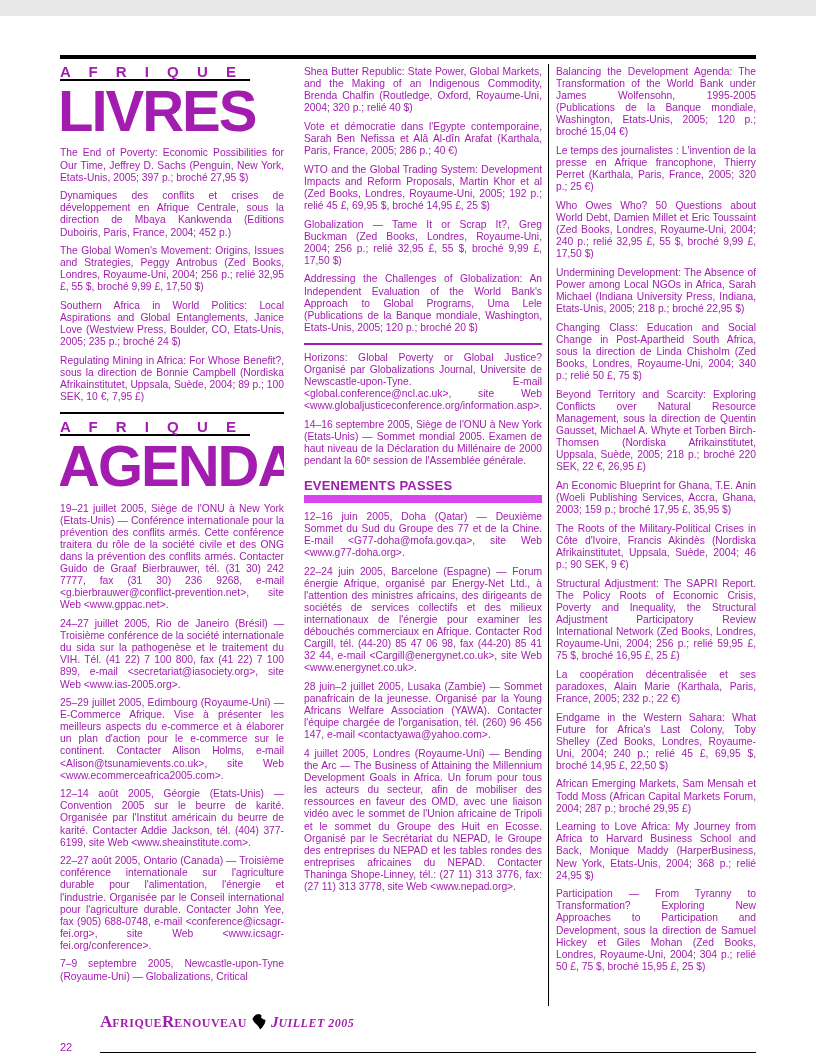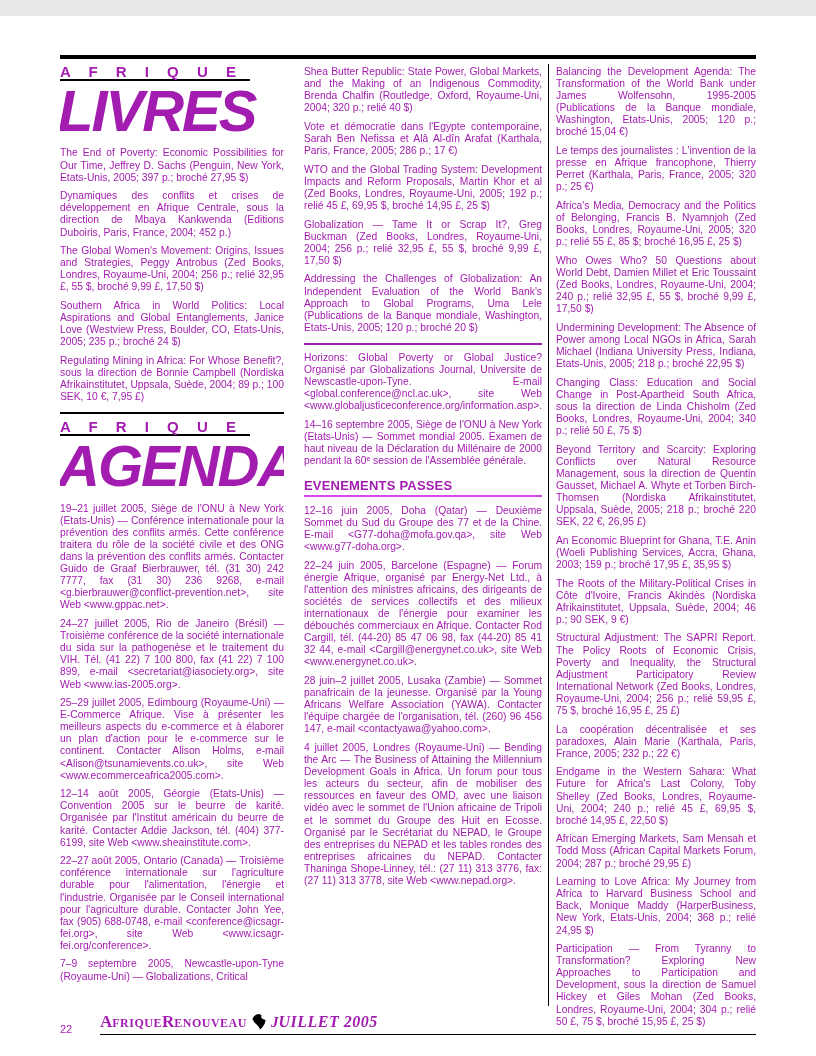--- a/index.html
+++ b/index.html
@@ -18,46 +18,46 @@
   .column-divider { position:absolute; left:548px; top:48px; width:1px; height:942px; background:#000; }
 
   .masthead { margin:0 0 10px 0; }
   .kicker {
     display:block; width:190px; font-size:15px; font-weight:bold;
     letter-spacing:7px; white-space:nowrap; padding-bottom:1px;
     border-bottom:2px solid #000; text-align:left;
   }
   .big-title {
     font-size:58px; font-weight:bold; letter-spacing:-2px; line-height:0.92;
-    margin:3px 0 0 -2px; text-align:left;font-style:italic;
+    margin:3px 0 0 -2px; text-align:left;
   }
   .section-rule { border:none; border-top:2px solid #000; margin:9px 0 7px 0; }
 
   p.entry { margin:0 0 6.5px 0; }
   .agenda-box {
     margin:9px 0 5px -16px; padding:7px 0 1px 14px;
     border-top:2px solid #a21caf; border-left:2px solid #000;
   }
   .past-heading {
     font-size:13px; font-weight:bold; letter-spacing:0.2px; text-align:left;
-    border-bottom:2px solid #d946ef; padding-bottom:3px; margin:3px 0 8px 0;
+    border-bottom:8px solid #d946ef; padding-bottom:3px; margin:3px 0 8px 0;
   }
 
   .footer { position:absolute; left:60px; top:996px; width:696px;
             display:flex; align-items:flex-end; }
   .page-number { font-size:11px; width:40px; }
   .footer-line { flex:1; display:flex; align-items:baseline;
-                 border-bottom:1.5px solid #000; padding-bottom:2px; }
+                 border-bottom:1.5px solid #000; padding-bottom:20px; }
   .brand { font-family:"Liberation Serif", serif; font-weight:bold; white-space:nowrap; }
   .brand .initial { font-size:17px; }
   .brand .rest { font-size:12px; letter-spacing:0.5px; }
   .issue { font-family:"Liberation Serif", serif; font-weight:bold; font-style:italic;
            white-space:nowrap; }
   .issue .initial { font-size:15px; }
-  .issue .rest { font-size:16px; letter-spacing:0.5px; }
+  .issue .rest { font-size:12px; letter-spacing:0.5px; }
   .africa-icon { margin:0 5px; align-self:center; }
 </style>
 </head>
 <body>
 
 <div class="page">
 
   <div class="top-rule"></div>
   <div class="column-divider"></div>
 
@@ -86,21 +86,21 @@
         <p class="entry">25–29 juillet 2005, Edimbourg (Royaume-Uni) — E-Commerce Afrique. Vise à présenter les meilleurs aspects du e-commerce et à élaborer un plan d'action pour le e-commerce sur le continent. Contacter Alison Holms, e-mail &lt;Alison@tsunamievents.co.uk&gt;, site Web &lt;www.ecommerceafrica2005.com&gt;.</p>
         <p class="entry">12–14 août 2005, Géorgie (Etats-Unis) — Convention 2005 sur le beurre de karité. Organisée par l'Institut américain du beurre de karité. Contacter Addie Jackson, tél. (404) 377-6199, site Web &lt;www.sheainstitute.com&gt;.</p>
         <p class="entry">22–27 août 2005, Ontario (Canada) — Troisième conférence internationale sur l'agriculture durable pour l'alimentation, l'énergie et l'industrie. Organisée par le Conseil international pour l'agriculture durable. Contacter John Yee, fax (905) 688-0748, e-mail &lt;conference@icsagr-fei.org&gt;, site Web &lt;www.icsagr-fei.org/conference&gt;.</p>
         <p class="entry">7–9 septembre 2005, Newcastle-upon-Tyne (Royaume-Uni) — Globalizations, Critical</p>
       </div>
   </div>
 
   <div class="col col-middle">
     <div>
         <p class="entry">Shea Butter Republic: State Power, Global Markets, and the Making of an Indigenous Commodity, Brenda Chalfin (Routledge, Oxford, Royaume-Uni, 2004; 320 p.; relié 40 $)</p>
-        <p class="entry">Vote et démocratie dans l'Egypte contemporaine, Sarah Ben Nefissa et Alâ Al-dîn Arafat (Karthala, Paris, France, 2005; 286 p.; 17 €)</p>
+        <p class="entry">Vote et démocratie dans l'Egypte contemporaine, Sarah Ben Nefissa et Alâ Al-dîn Arafat (Karthala, Paris, France, 2005; 286 p.; 40 €)</p>
         <p class="entry">WTO and the Global Trading System: Development Impacts and Reform Proposals, Martin Khor et al (Zed Books, Londres, Royaume-Uni, 2005; 192 p.; relié 45 £, 69,95 $, broché 14,95 £, 25 $)</p>
         <p class="entry">Globalization — Tame It or Scrap It?, Greg Buckman (Zed Books, Londres, Royaume-Uni, 2004; 256 p.; relié 32,95 £, 55 $, broché 9,99 £, 17,50 $)</p>
         <p class="entry">Addressing the Challenges of Globalization: An Independent Evaluation of the World Bank's Approach to Global Programs, Uma Lele (Publications de la Banque mondiale, Washington, Etats-Unis, 2005; 120 p.; broché 20 $)</p>
       </div>
 
     <div class="agenda-box">
         <p class="entry">Horizons: Global Poverty or Global Justice? Organisé par Globalizations Journal, Universite de Newscastle-upon-Tyne. E-mail &lt;global.conference@ncl.ac.uk&gt;, site Web &lt;www.globaljusticeconference.org/information.asp&gt;.</p>
         <p class="entry">14–16 septembre 2005, Siège de l'ONU à New York (Etats-Unis) — Sommet mondial 2005. Examen de haut niveau de la Déclaration du Millénaire de 2000 pendant la 60ᵉ session de l'Assemblée générale.</p>
       </div>
 
@@ -111,21 +111,20 @@
         <p class="entry">22–24 juin 2005, Barcelone (Espagne) — Forum énergie Afrique, organisé par Energy-Net Ltd., à l'attention des ministres africains, des dirigeants de sociétés de services collectifs et des milieux internationaux de l'énergie pour examiner les débouchés commerciaux en Afrique. Contacter Rod Cargill, tél. (44-20) 85 47 06 98, fax (44-20) 85 41 32 44, e-mail &lt;Cargill@energynet.co.uk&gt;, site Web &lt;www.energynet.co.uk&gt;.</p>
         <p class="entry">28 juin–2 juillet 2005, Lusaka (Zambie) — Sommet panafricain de la jeunesse. Organisé par la Young Africans Welfare Association (YAWA). Contacter l'équipe chargée de l'organisation, tél. (260) 96 456 147, e-mail &lt;contactyawa@yahoo.com&gt;.</p>
         <p class="entry">4 juillet 2005, Londres (Royaume-Uni) — Bending the Arc — The Business of Attaining the Millennium Development Goals in Africa. Un forum pour tous les acteurs du secteur, afin de mobiliser des ressources en faveur des OMD, avec une liaison vidéo avec le sommet de l'Union africaine de Tripoli et le sommet du Groupe des Huit en Ecosse. Organisé par le Secrétariat du NEPAD, le Groupe des entreprises du NEPAD et les tables rondes des entreprises africaines du NEPAD. Contacter Thaninga Shope-Linney, tél.: (27 11) 313 3776, fax: (27 11) 313 3778, site Web &lt;www.nepad.org&gt;.</p>
       </div>
   </div>
 
   <div class="col col-right">
     <div>
         <p class="entry">Balancing the Development Agenda: The Transformation of the World Bank under James Wolfensohn, 1995-2005 (Publications de la Banque mondiale, Washington, Etats-Unis, 2005; 120 p.; broché 15,04 €)</p>
         <p class="entry">Le temps des journalistes : L'invention de la presse en Afrique francophone, Thierry Perret (Karthala, Paris, France, 2005; 320 p.; 25 €)</p>
-        <p class="entry">Africa's Media, Democracy and the Politics of Belonging, Francis B. Nyamnjoh (Zed Books, Londres, Royaume-Uni, 2005; 320 p.; relié 55 £, 85 $; broché 16,95 £, 25 $)</p>
         <p class="entry">Who Owes Who? 50 Questions about World Debt, Damien Millet et Eric Toussaint (Zed Books, Londres, Royaume-Uni, 2004; 240 p.; relié 32,95 £, 55 $, broché 9,99 £, 17,50 $)</p>
         <p class="entry">Undermining Development: The Absence of Power among Local NGOs in Africa, Sarah Michael (Indiana University Press, Indiana, Etats-Unis, 2005; 218 p.; broché 22,95 $)</p>
         <p class="entry">Changing Class: Education and Social Change in Post-Apartheid South Africa, sous la direction de Linda Chisholm (Zed Books, Londres, Royaume-Uni, 2004; 340 p.; relié 50 £, 75 $)</p>
         <p class="entry">Beyond Territory and Scarcity: Exploring Conflicts over Natural Resource Management, sous la direction de Quentin Gausset, Michael A. Whyte et Torben Birch-Thomsen (Nordiska Afrikainstitutet, Uppsala, Suède, 2005; 218 p.; broché 220 SEK, 22 €, 26,95 £)</p>
         <p class="entry">An Economic Blueprint for Ghana, T.E. Anin (Woeli Publishing Services, Accra, Ghana, 2003; 159 p.; broché 17,95 £, 35,95 $)</p>
         <p class="entry">The Roots of the Military-Political Crises in Côte d'Ivoire, Francis Akindès (Nordiska Afrikainstitutet, Uppsala, Suède, 2004; 46 p.; 90 SEK, 9 €)</p>
         <p class="entry">Structural Adjustment: The SAPRI Report. The Policy Roots of Economic Crisis, Poverty and Inequality, the Structural Adjustment Participatory Review International Network (Zed Books, Londres, Royaume-Uni, 2004; 256 p.; relié 59,95 £, 75 $, broché 16,95 £, 25 £)</p>
         <p class="entry">La coopération décentralisée et ses paradoxes, Alain Marie (Karthala, Paris, France, 2005; 232 p.; 22 €)</p>
         <p class="entry">Endgame in the Western Sahara: What Future for Africa's Last Colony, Toby Shelley (Zed Books, Londres, Royaume-Uni, 2004; 240 p.; relié 45 £, 69,95 $, broché 14,95 £, 22,50 $)</p>
         <p class="entry">African Emerging Markets, Sam Mensah et Todd Moss (African Capital Markets Forum, 2004; 287 p.; broché 29,95 £)</p>

